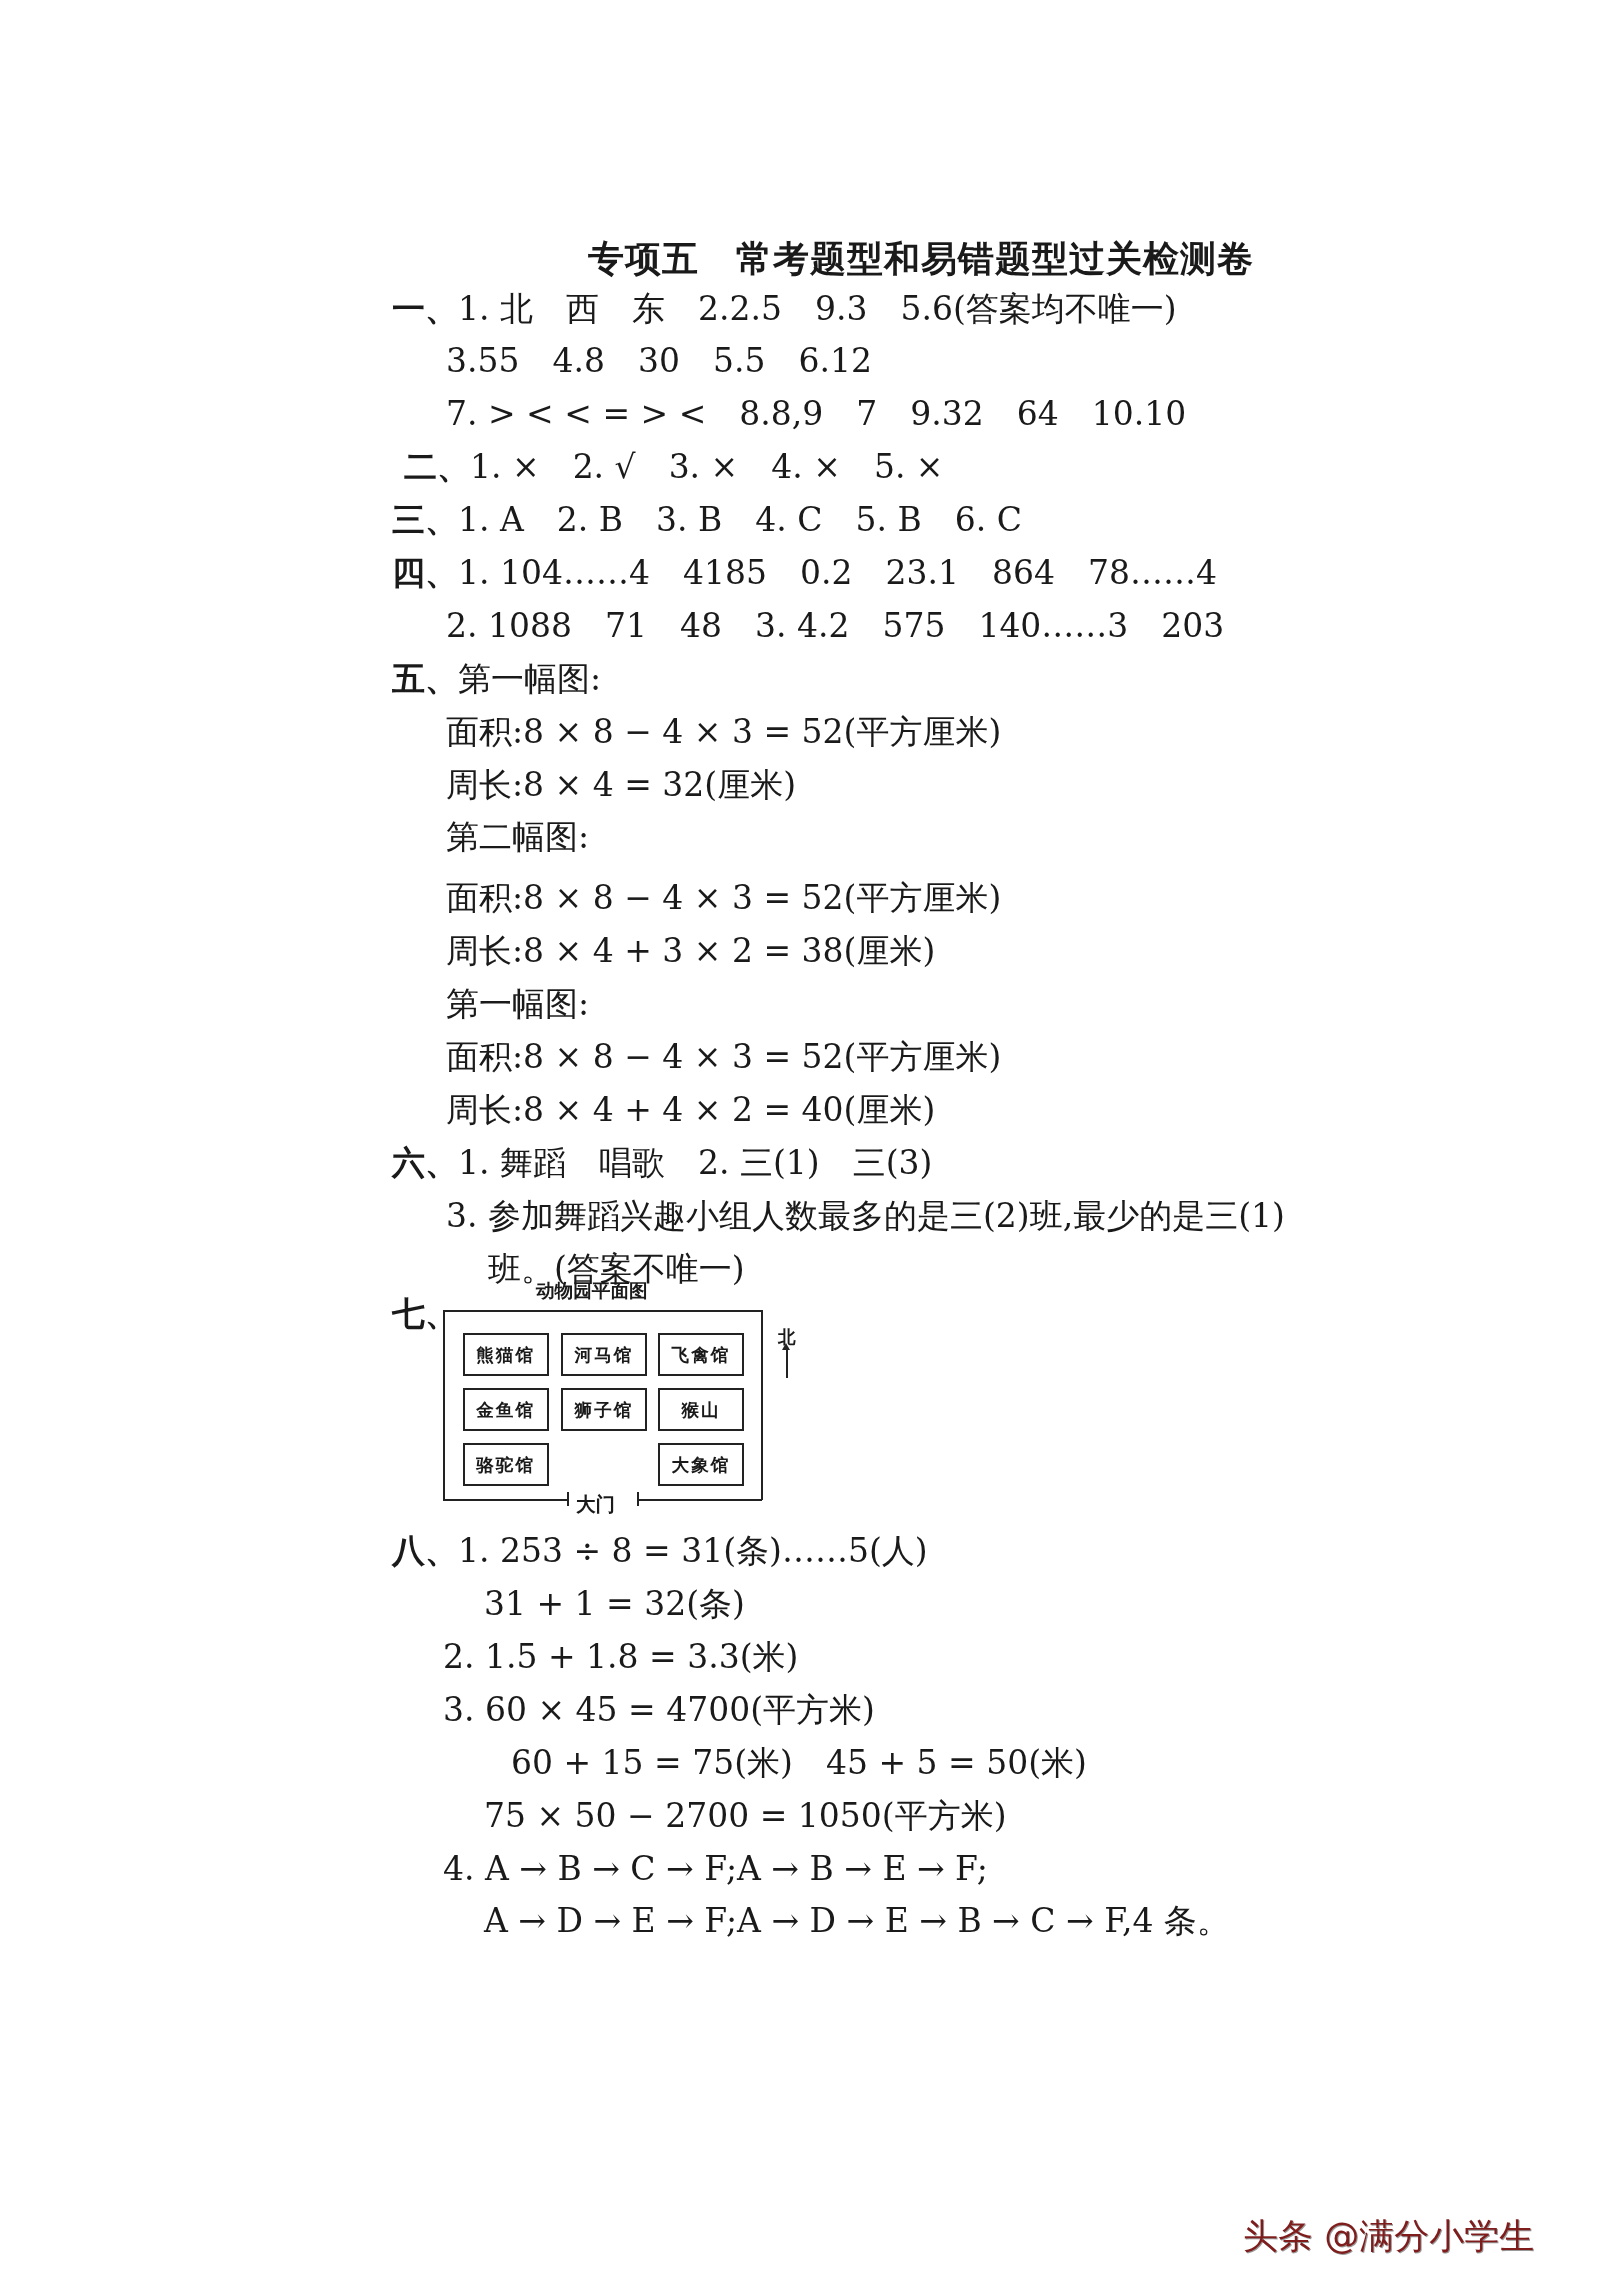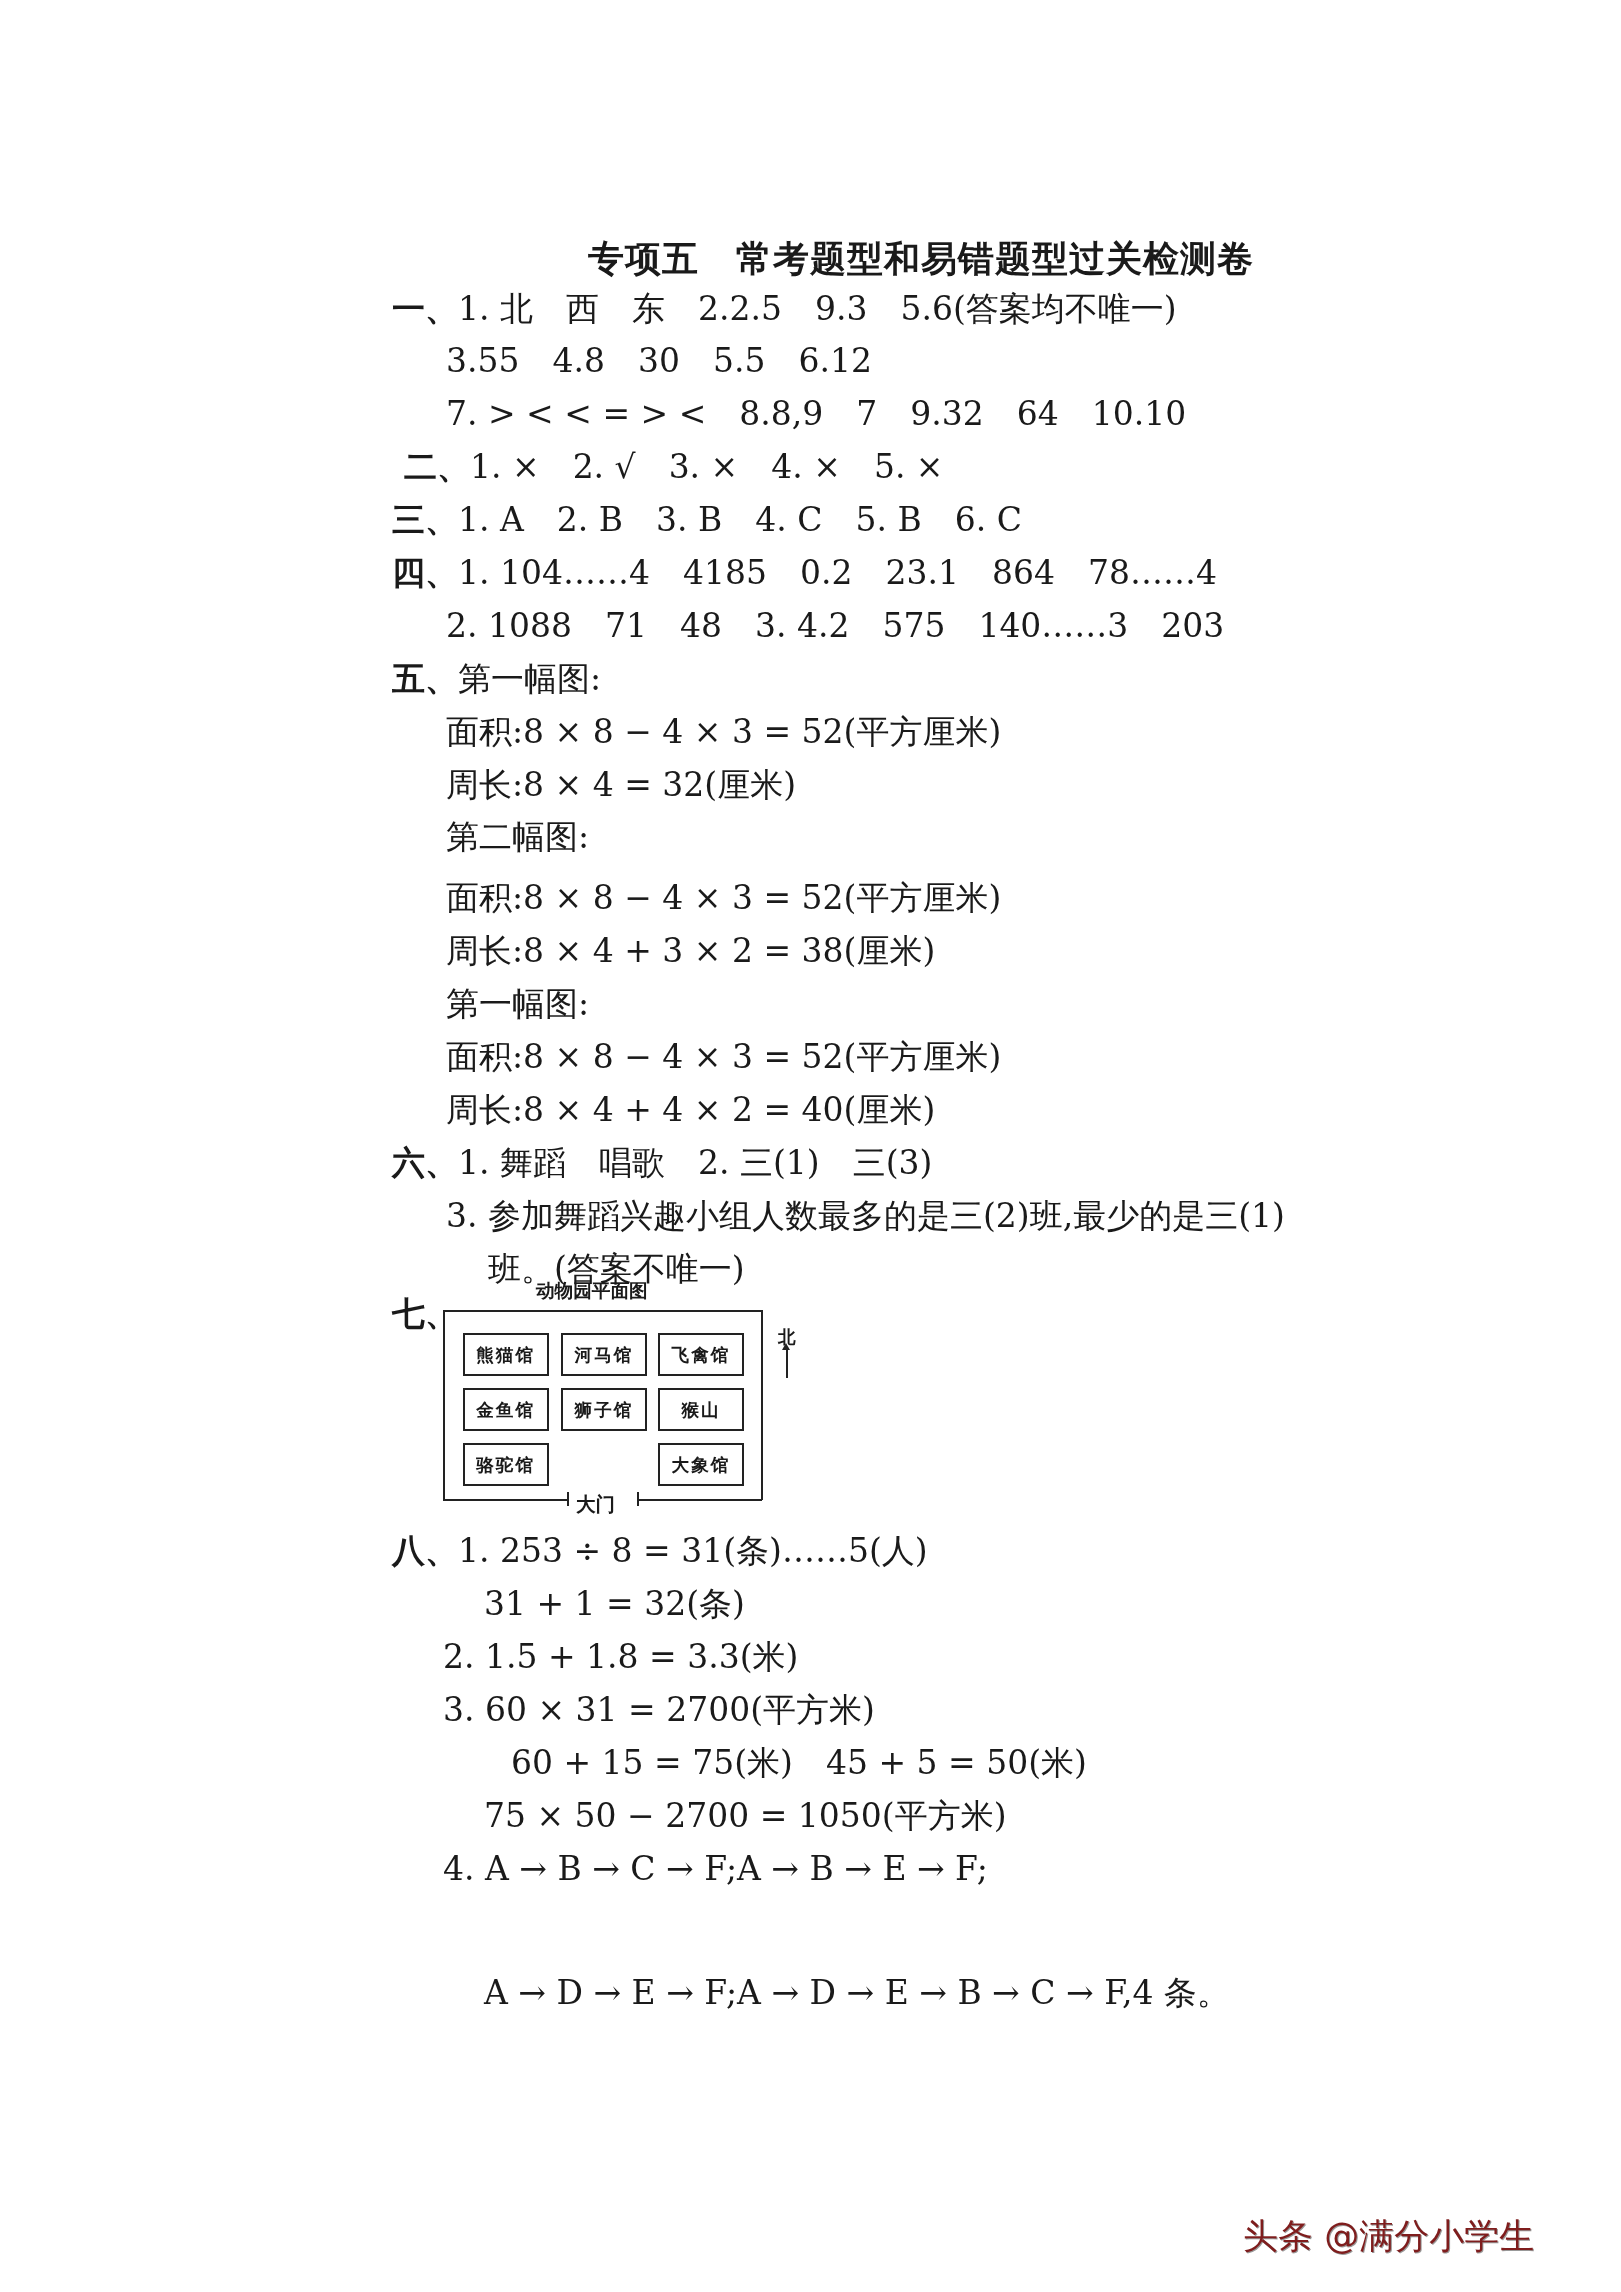--- a/index.html
+++ b/index.html
@@ -83,20 +83,20 @@
   <div class="hall" style="left:19.6px; top:165px;">骆驼馆</div>
   <div class="hall" style="left:215px; top:165px;">大象馆</div>
 
   <div class="north">北</div>
   <div class="north-arrow"></div>
 </div>
 
 <div class="line" style="left:392px; top:1531px;"><span class="sec">八、</span><span>1. 253 ÷ 8 = 31(条)……5(人)</span></div>
 <div class="line" style="left:484px; top:1584px;">31 + 1 = 32(条)</div>
 <div class="line" style="left:443px; top:1637px;">2. 1.5 + 1.8 = 3.3(米)</div>
-<div class="line" style="left:443px; top:1690px;">3. 60 × 31 = 2700(平方米)</div>
+<div class="line" style="left:443px; top:1690px;">3. 60 × 45 = 4700(平方米)</div>
 <div class="line" style="left:484px; top:1743px;margin-left:27px;">60 + 15 = 75(米)　45 + 5 = 50(米)</div>
 <div class="line" style="left:484px; top:1796px;">75 × 50 − 2700 = 1050(平方米)</div>
 <div class="line" style="left:443px; top:1849px;">4. A → B → C → F;A → B → E → F;</div>
-<div class="line" style="left:484px; top:1973px;">A → D → E → F;A → D → E → B → C → F,4 条。</div>
+<div class="line" style="left:484px; top:1901px;">A → D → E → F;A → D → E → B → C → F,4 条。</div>
 
 <div class="watermark">头条 @满分小学生</div>
 
 
 </body></html>

